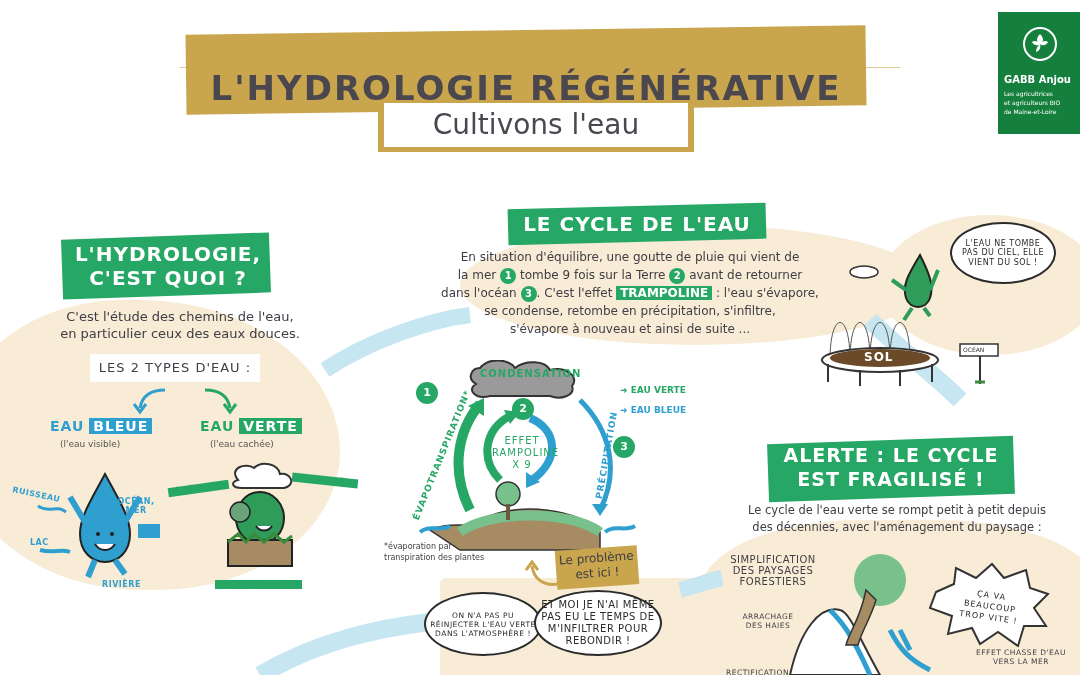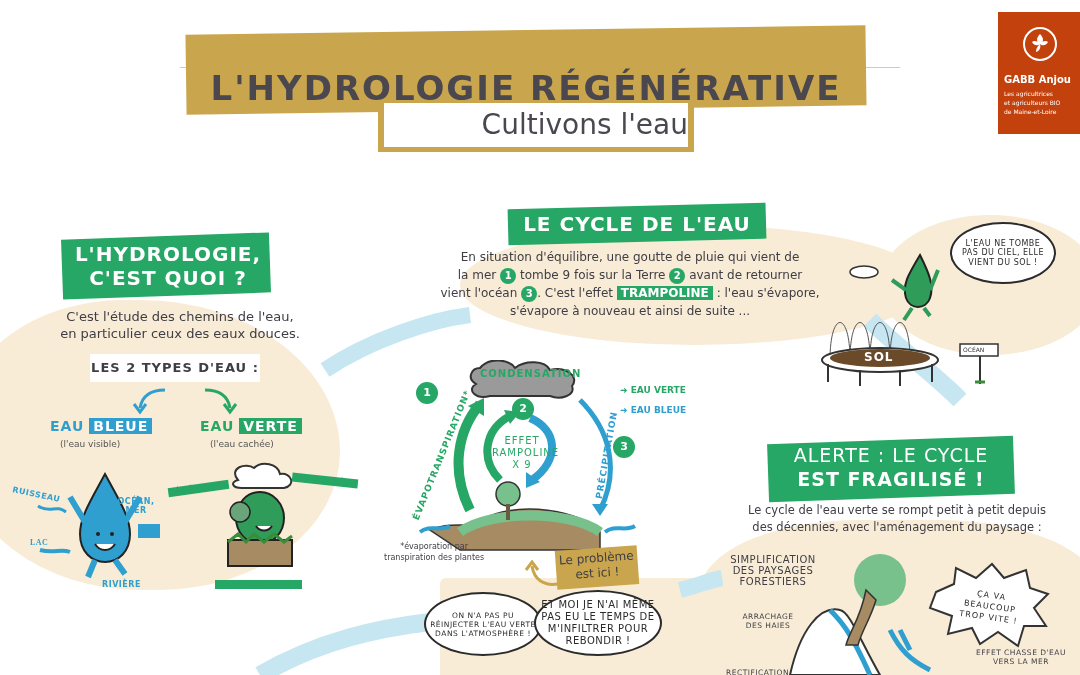--- a/index.html
+++ b/index.html
@@ -36,40 +36,40 @@
   <path d="M325,370 C370,340 430,320 470,315" stroke="#c6e6f1" stroke-width="16" fill="none"></path>
   <path d="M870,320 C900,350 930,370 960,400" stroke="#c6e6f1" stroke-width="18" fill="none"></path>
   <path d="M260,675 C320,640 380,628 430,622" stroke="#c6e6f1" stroke-width="18" fill="none"></path>
   <path d="M680,590 C700,585 710,580 722,578" stroke="#c6e6f1" stroke-width="16" fill="none"></path>
 </svg>
 
 <div class="abs gold" style="left:186px;top:30px;width:680px;height:80px;transform:rotate(-0.8deg);"></div>
 <div class="abs" style="left:180px;top:67px;width:720px;height:1px;background:#c9a54d;opacity:.6;"></div>
 <div class="abs center caps" style="left:186px;top:68px;width:680px;font-size:34px;font-weight:bold;color:#4a474f;letter-spacing:2px;">L'HYDROLOGIE RÉGÉNÉRATIVE</div>
 <div class="abs gold" style="left:378px;top:100px;width:316px;height:52px;"></div>
-<div class="abs center" style="left:384px;top:103px;width:304px;height:44px;background:#fff;font-size:28px;line-height:44px;color:#4a474f;text-align:right;">Cultivons l'eau</div>
-
-<div class="abs green" style="left:998px;top:12px;width:82px;height:122px;background:#c2410c;">
+<div class="abs center" style="left:384px;top:103px;width:304px;height:44px;background:#fff;font-size:28px;line-height:44px;color:#4a474f;">Cultivons l'eau</div>
+
+<div class="abs green" style="left:998px;top:12px;width:82px;height:122px;background:#15803d;">
   <svg class="abs" style="left:24px;top:14px;" width="36" height="36" viewBox="0 0 36 36">
     <circle cx="18" cy="18" r="16" fill="none" stroke="#fff" stroke-width="2"></circle>
     <path d="M18,8 C22,12 22,16 18,18 C14,16 14,12 18,8Z M26,16 C24,20 20,20 18,18 C20,15 24,14 26,16Z M10,16 C12,14 16,15 18,18 C16,20 12,20 10,16Z M14,26 C14,22 16,20 18,18 C19,21 18,25 14,26Z" fill="#fff"></path>
   </svg>
   <div class="abs" style="left:6px;top:62px;font-size:10px;font-weight:bold;color:#fff;white-space:nowrap;">GABB Anjou</div>
   <div class="abs" style="left:6px;top:78px;font-size:6px;color:#fff;white-space:nowrap;">Les agricultrices</div>
   <div class="abs" style="left:6px;top:87px;font-size:6px;color:#fff;white-space:nowrap;">et agriculteurs BIO</div>
   <div class="abs" style="left:6px;top:96px;font-size:6px;color:#fff;white-space:nowrap;">de Maine-et-Loire</div>
 </div>
 
 <div class="abs green" style="left:62px;top:236px;width:208px;height:60px;transform:rotate(-2deg);"></div>
 <div class="abs center caps" style="left:62px;top:242px;width:212px;font-size:20px;color:#fff;font-weight:bold;">L'HYDROLOGIE,</div>
 <div class="abs center caps" style="left:62px;top:266px;width:212px;font-size:20px;color:#fff;font-weight:bold;">C'EST QUOI ?</div>
 <div class="abs center" style="left:30px;top:309px;width:300px;font-size:13px;">C'est l'étude des chemins de l'eau,</div>
 <div class="abs center" style="left:30px;top:326px;width:300px;font-size:13px;">en particulier ceux des eaux douces.</div>
 <div class="abs center" style="left:90px;top:354px;width:170px;height:28px;background:#fff;"></div>
-<div class="abs center caps" style="left:90px;top:360px;width:170px;font-size:13px;font-weight:bold;">Les 2 types d'eau :</div>
+<div class="abs center caps" style="left:90px;top:360px;width:170px;font-size:13px;font-weight:normal;">Les 2 types d'eau :</div>
 
 <svg class="abs" style="left:120px;top:384px;" width="130" height="32">
   <path d="M45,6 C30,6 22,12 20,24" stroke="#2f9fd0" stroke-width="3" fill="none"></path>
   <path d="M14,20 L20,28 L26,20" stroke="#2f9fd0" stroke-width="3" fill="none"></path>
   <path d="M85,6 C100,6 108,12 110,24" stroke="#27a765" stroke-width="3" fill="none"></path>
   <path d="M104,20 L110,28 L116,20" stroke="#27a765" stroke-width="3" fill="none"></path>
 </svg>
 
 <div class="abs" style="left:50px;top:418px;font-size:14px;font-weight:bold;color:#2f9fd0;white-space:nowrap;">
   <span class="caps">Eau</span>
@@ -89,21 +89,21 @@
   <path d="M65,98 L58,115 M85,98 L95,112" stroke="#2f9fd0" stroke-width="6"></path>
   <circle cx="68" cy="72" r="2" fill="#222"></circle>
     <circle cx="82" cy="72" r="2" fill="#222"></circle>
   <path d="M65,82 C70,90 80,90 85,82" stroke="#222" stroke-width="2" fill="#fff"></path>
   <path d="M8,44 C20,52 26,42 36,50" stroke="#2f9fd0" stroke-width="3" fill="none"></path>
   <path d="M10,88 C25,92 30,86 40,90" stroke="#2f9fd0" stroke-width="4" fill="none"></path>
   <rect x="108" y="62" width="22" height="14" fill="#2f9fd0"></rect>
 </svg>
 <div class="lbl blue" style="left:12px;top:490px;transform:rotate(12deg);">RUISSEAU</div>
 <div class="lbl blue center" style="left:116px;top:497px;width:40px;">OCÉAN, MER</div>
-<div class="lbl blue" style="left:30px;top:538px;font-family:Liberation Serif, serif;">LAC</div>
+<div class="lbl blue" style="left:30px;top:538px;">LAC</div>
 <div class="lbl blue" style="left:102px;top:580px;">RIVIÈRE</div>
 
 <svg class="abs" style="left:218px;top:462px;" width="90" height="110">
   <path d="M20,18 C10,6 28,0 36,6 C44,-2 60,2 62,12 C74,10 78,24 66,26 L24,26 C14,26 12,20 20,18Z" fill="#fff" stroke="#333" stroke-width="2"></path>
   <ellipse cx="42" cy="56" rx="24" ry="26" fill="#2f9c5a" stroke="#222" stroke-width="2"></ellipse>
   <circle cx="22" cy="50" r="10" fill="#6aa47a" stroke="#222" stroke-width="1.5"></circle>
   <path d="M38,64 C42,70 50,70 54,64" stroke="#222" stroke-width="2" fill="#fff"></path>
   <rect x="10" y="78" width="64" height="26" fill="#a68b63" stroke="#222" stroke-width="2"></rect>
   <path d="M10,80 L20,72 L28,80 L36,72 L46,80 L56,72 L66,80 L74,74" stroke="#3a8b3a" stroke-width="3" fill="none"></path>
 </svg>
@@ -117,25 +117,26 @@
 <div class="abs center" style="left:430px;top:248px;width:400px;font-size:12px;line-height:18px;color:#3f3d45;">
   <div>En situation d'équilibre, une goutte de pluie qui vient de</div>
   <div>
     <span>la mer</span>
     <span class="num">1</span>
     <span>tombe 9 fois sur la Terre</span>
     <span class="num">2</span>
     <span>avant de retourner</span>
   </div>
   <div>
-    <span>vient l'océan</span>
+    <span>dans l'océan</span>
     <span class="num">3</span><span>. C'est l'effet</span>
     <span class="tag-green" style="font-weight:bold;">TRAMPOLINE</span>
     <span>: l'eau s'évapore,</span>
   </div>
+  <div>se condense, retombe en précipitation, s'infiltre,</div>
   <div>s'évapore à nouveau et ainsi de suite ...</div>
 </div>
 
 <svg class="abs" style="left:380px;top:360px;" width="340" height="210">
   <path d="M100,8 C110,-4 130,0 135,8 C145,0 165,0 170,10 C185,6 200,16 192,26 C196,36 180,40 170,36 L110,36 C96,40 86,30 96,24 C86,18 92,8 100,8Z" fill="#9a9a9a" stroke="#333" stroke-width="2"></path>
   <path d="M90,150 C70,110 78,70 100,44" stroke="#27a765" stroke-width="10" fill="none"></path>
   <path d="M88,46 L104,38 L104,56Z" fill="#27a765"></path>
   <path d="M120,120 C100,100 104,70 130,56" stroke="#27a765" stroke-width="8" fill="none"></path>
   <path d="M124,50 L140,52 L130,64Z" fill="#27a765"></path>
   <path d="M150,58 C178,70 180,100 152,120" stroke="#2f9fd0" stroke-width="8" fill="none"></path>
@@ -159,21 +160,21 @@
 </div>
 <div class="abs num" style="left:416px;top:382px;width:22px;height:22px;line-height:22px;font-size:11px;">1</div>
 <div class="abs num" style="left:512px;top:398px;width:22px;height:22px;line-height:22px;font-size:11px;">2</div>
 <div class="abs num" style="left:613px;top:436px;width:22px;height:22px;line-height:22px;font-size:11px;">3</div>
 
 <div class="abs" style="left:620px;top:380px;font-size:9px;font-weight:bold;line-height:20px;">
   <div style="color:#27a765;"><span>➜ </span><span>EAU VERTE</span></div>
   <div style="color:#2f9fd0;"><span>➜ </span><span>EAU BLEUE</span></div>
 </div>
 
-<div class="abs" style="left:384px;top:541px;font-size:8px;color:#3f3d45;line-height:11px;text-align:center;">
+<div class="abs" style="left:384px;top:541px;font-size:8px;color:#3f3d45;line-height:11px;">
   <div>*évaporation par</div>
   <div>transpiration des plantes</div>
 </div>
 
 <div class="abs gold center" style="left:556px;top:548px;width:82px;height:36px;transform:rotate(-4deg);font-size:12px;line-height:15px;padding-top:3px;color:#3f3d45;">
   <div>Le problème</div>
   <div>est ici !</div>
 </div>
 <svg class="abs" style="left:520px;top:560px;" width="40" height="30">
   <path d="M38,24 C24,26 14,20 12,6" stroke="#c9a54d" stroke-width="3" fill="none"></path>
@@ -193,21 +194,21 @@
   <ellipse cx="60" cy="108" rx="50" ry="9" fill="#6b4a2a"></ellipse>
   <path d="M8,114 L8,132 M112,114 L112,132 M40,120 L40,136 M80,120 L80,136" stroke="#333" stroke-width="2"></path>
   <rect x="140" y="94" width="38" height="12" fill="#fff" stroke="#333" stroke-width="1.5"></rect>
   <path d="M160,106 L160,134" stroke="#333" stroke-width="2"></path>
   <path d="M155,132 L165,132" stroke="#3a8b3a" stroke-width="3"></path>
 </svg>
 <div class="abs" style="left:864px;top:350px;font-size:12px;font-weight:bold;color:#fff;letter-spacing:1px;">SOL</div>
 <div class="abs" style="left:963px;top:346px;font-size:6px;color:#333;">OCÉAN</div>
 
 <div class="abs green" style="left:768px;top:440px;width:246px;height:58px;transform:rotate(-2deg);"></div>
-<div class="abs center caps" style="left:768px;top:444px;width:246px;font-size:19px;color:#fff;font-weight:normal;text-align:center;">ALERTE : LE CYCLE</div>
+<div class="abs center caps" style="left:768px;top:444px;width:246px;font-size:19px;color:#fff;font-weight:bold;text-align:center;">ALERTE : LE CYCLE</div>
 <div class="abs center caps" style="left:768px;top:468px;width:246px;font-size:19px;color:#fff;font-weight:bold;">EST FRAGILISÉ !</div>
 <div class="abs center" style="left:712px;top:503px;width:370px;font-size:11.5px;">Le cycle de l'eau verte se rompt petit à petit depuis</div>
 <div class="abs center" style="left:712px;top:520px;width:370px;font-size:11.5px;">des décennies, avec l'aménagement du paysage :</div>
 
 <div class="lbl dark center" style="left:718px;top:554px;width:110px;font-size:10px;">SIMPLIFICATION DES PAYSAGES FORESTIERS</div>
 <div class="lbl dark center" style="left:736px;top:612px;width:64px;font-size:7.5px;">ARRACHAGE DES HAIES</div>
 <div class="lbl dark" style="left:726px;top:668px;font-size:7.5px;">RECTIFICATION</div>
 <div class="lbl dark center" style="left:966px;top:648px;width:110px;font-size:7.5px;">EFFET CHASSE D'EAU VERS LA MER</div>
 
 <svg class="abs" style="left:770px;top:550px;" width="180" height="125">

